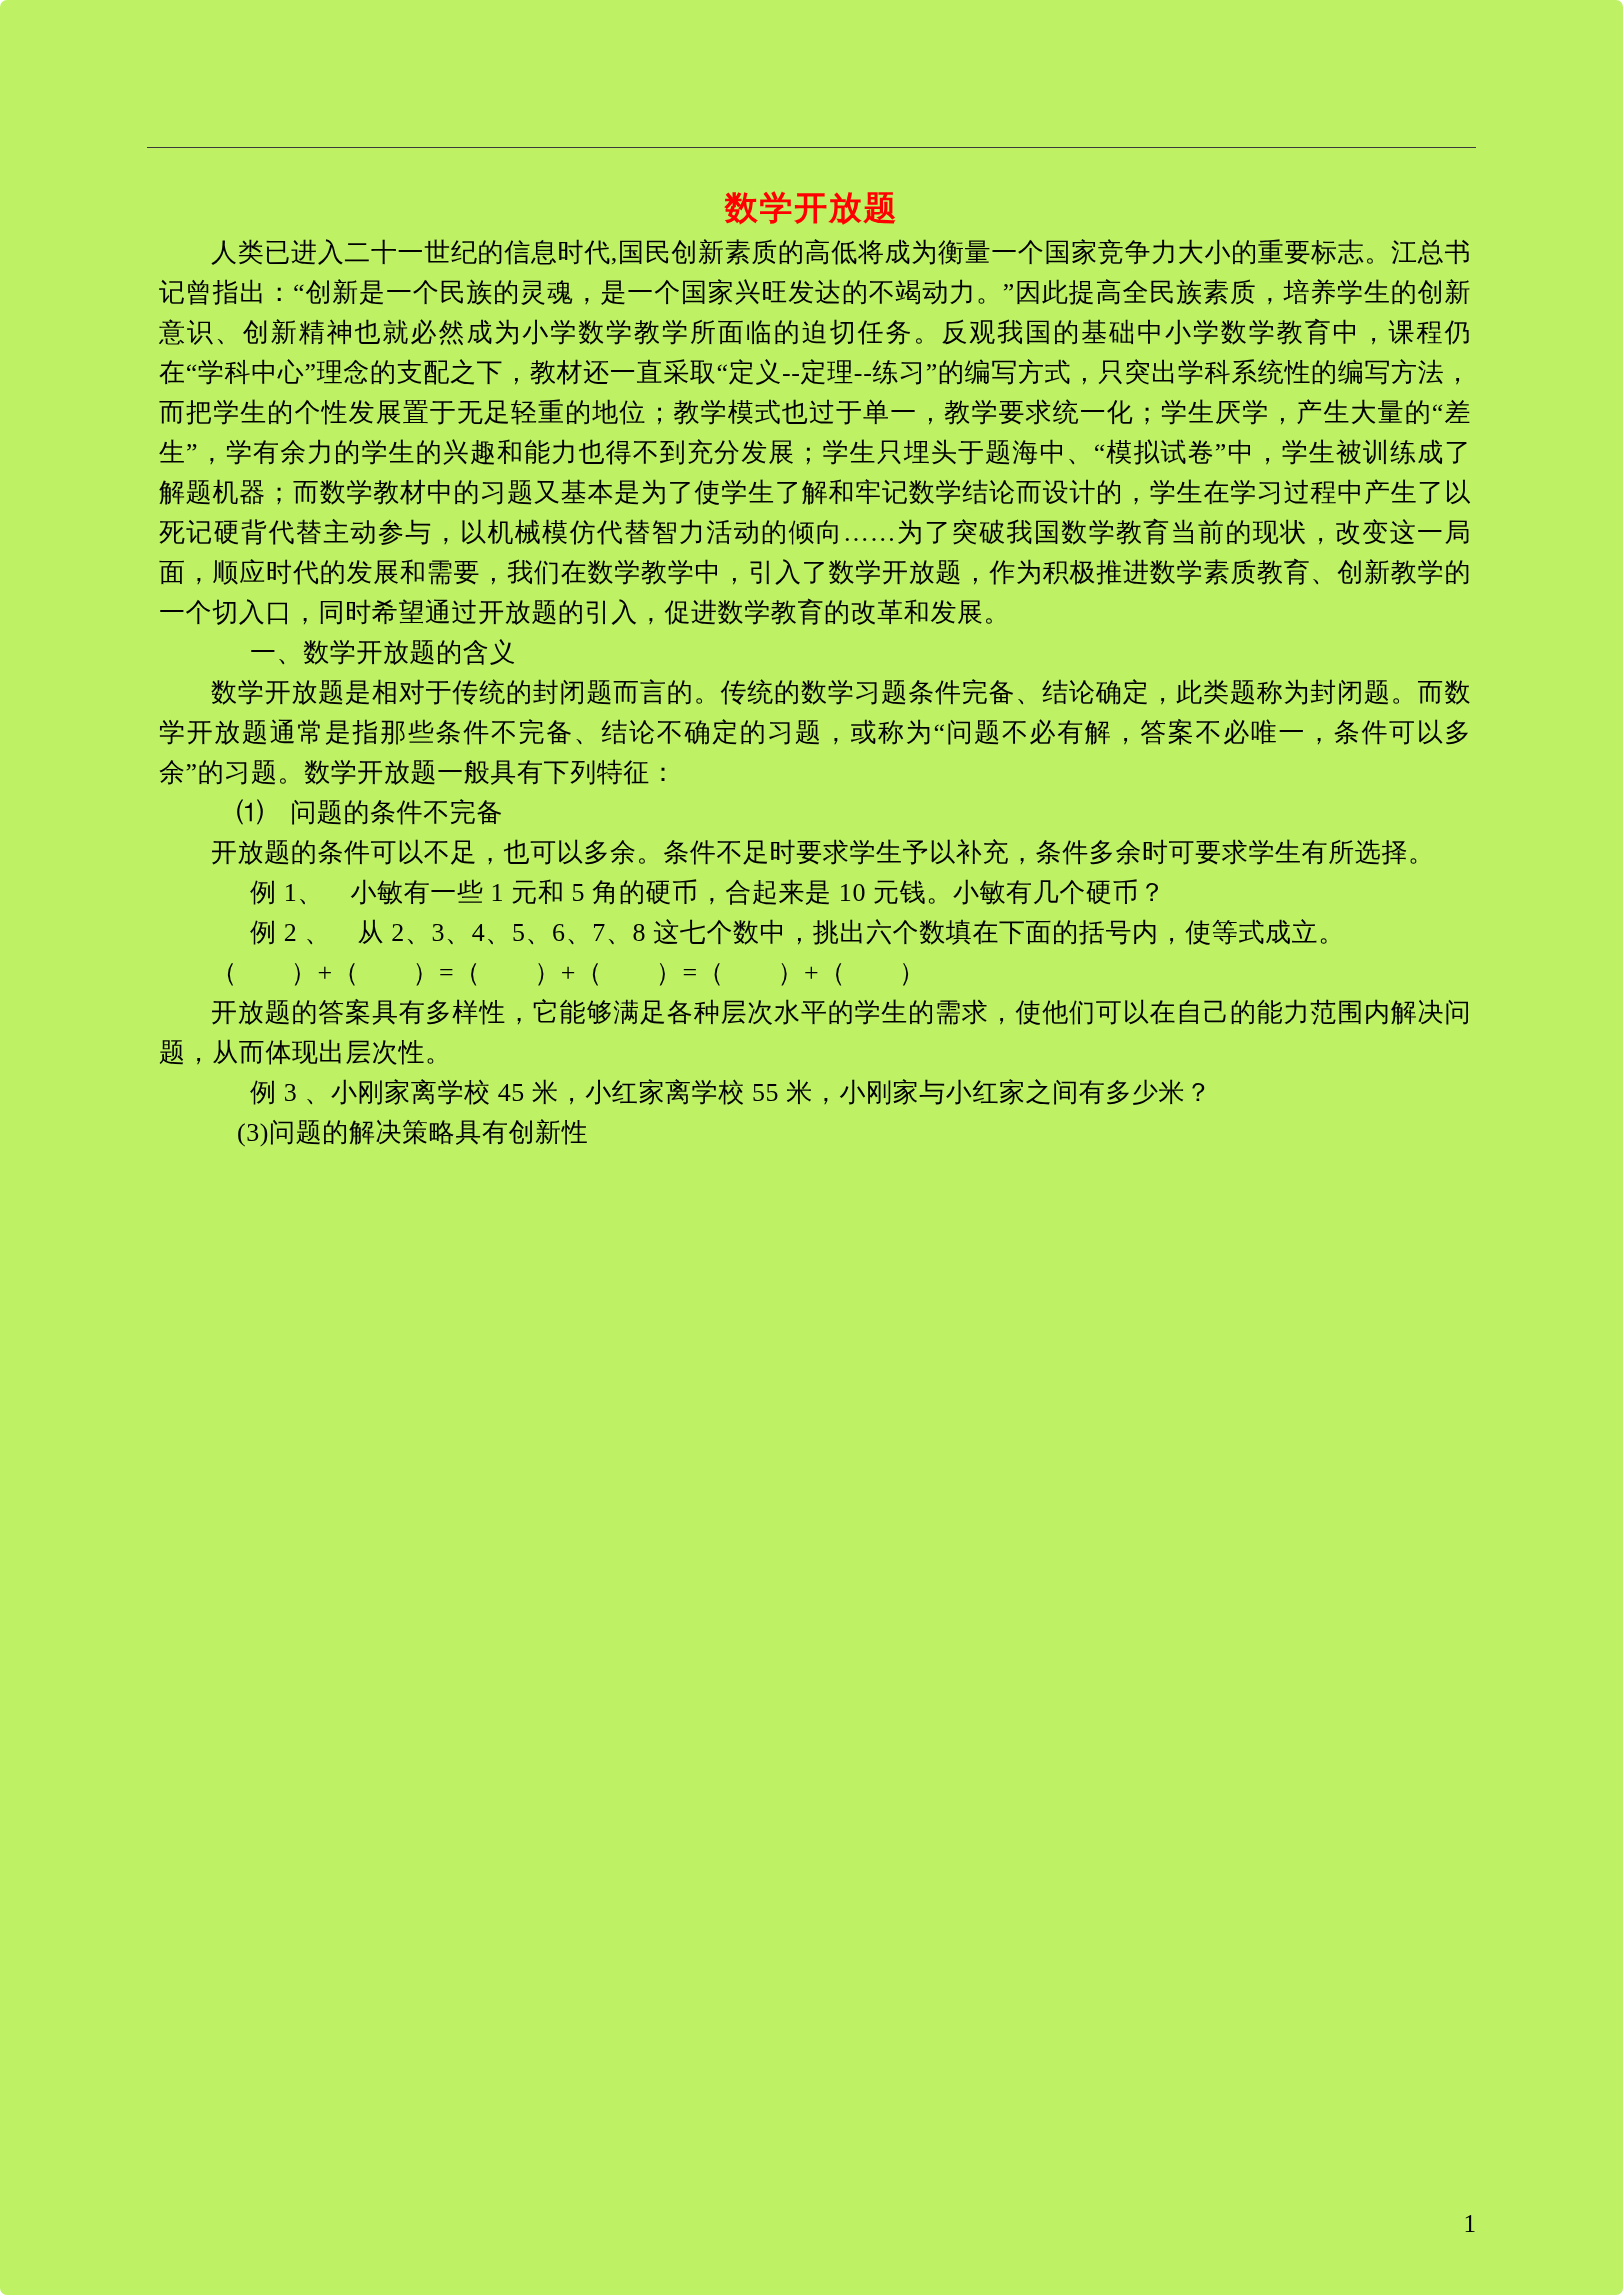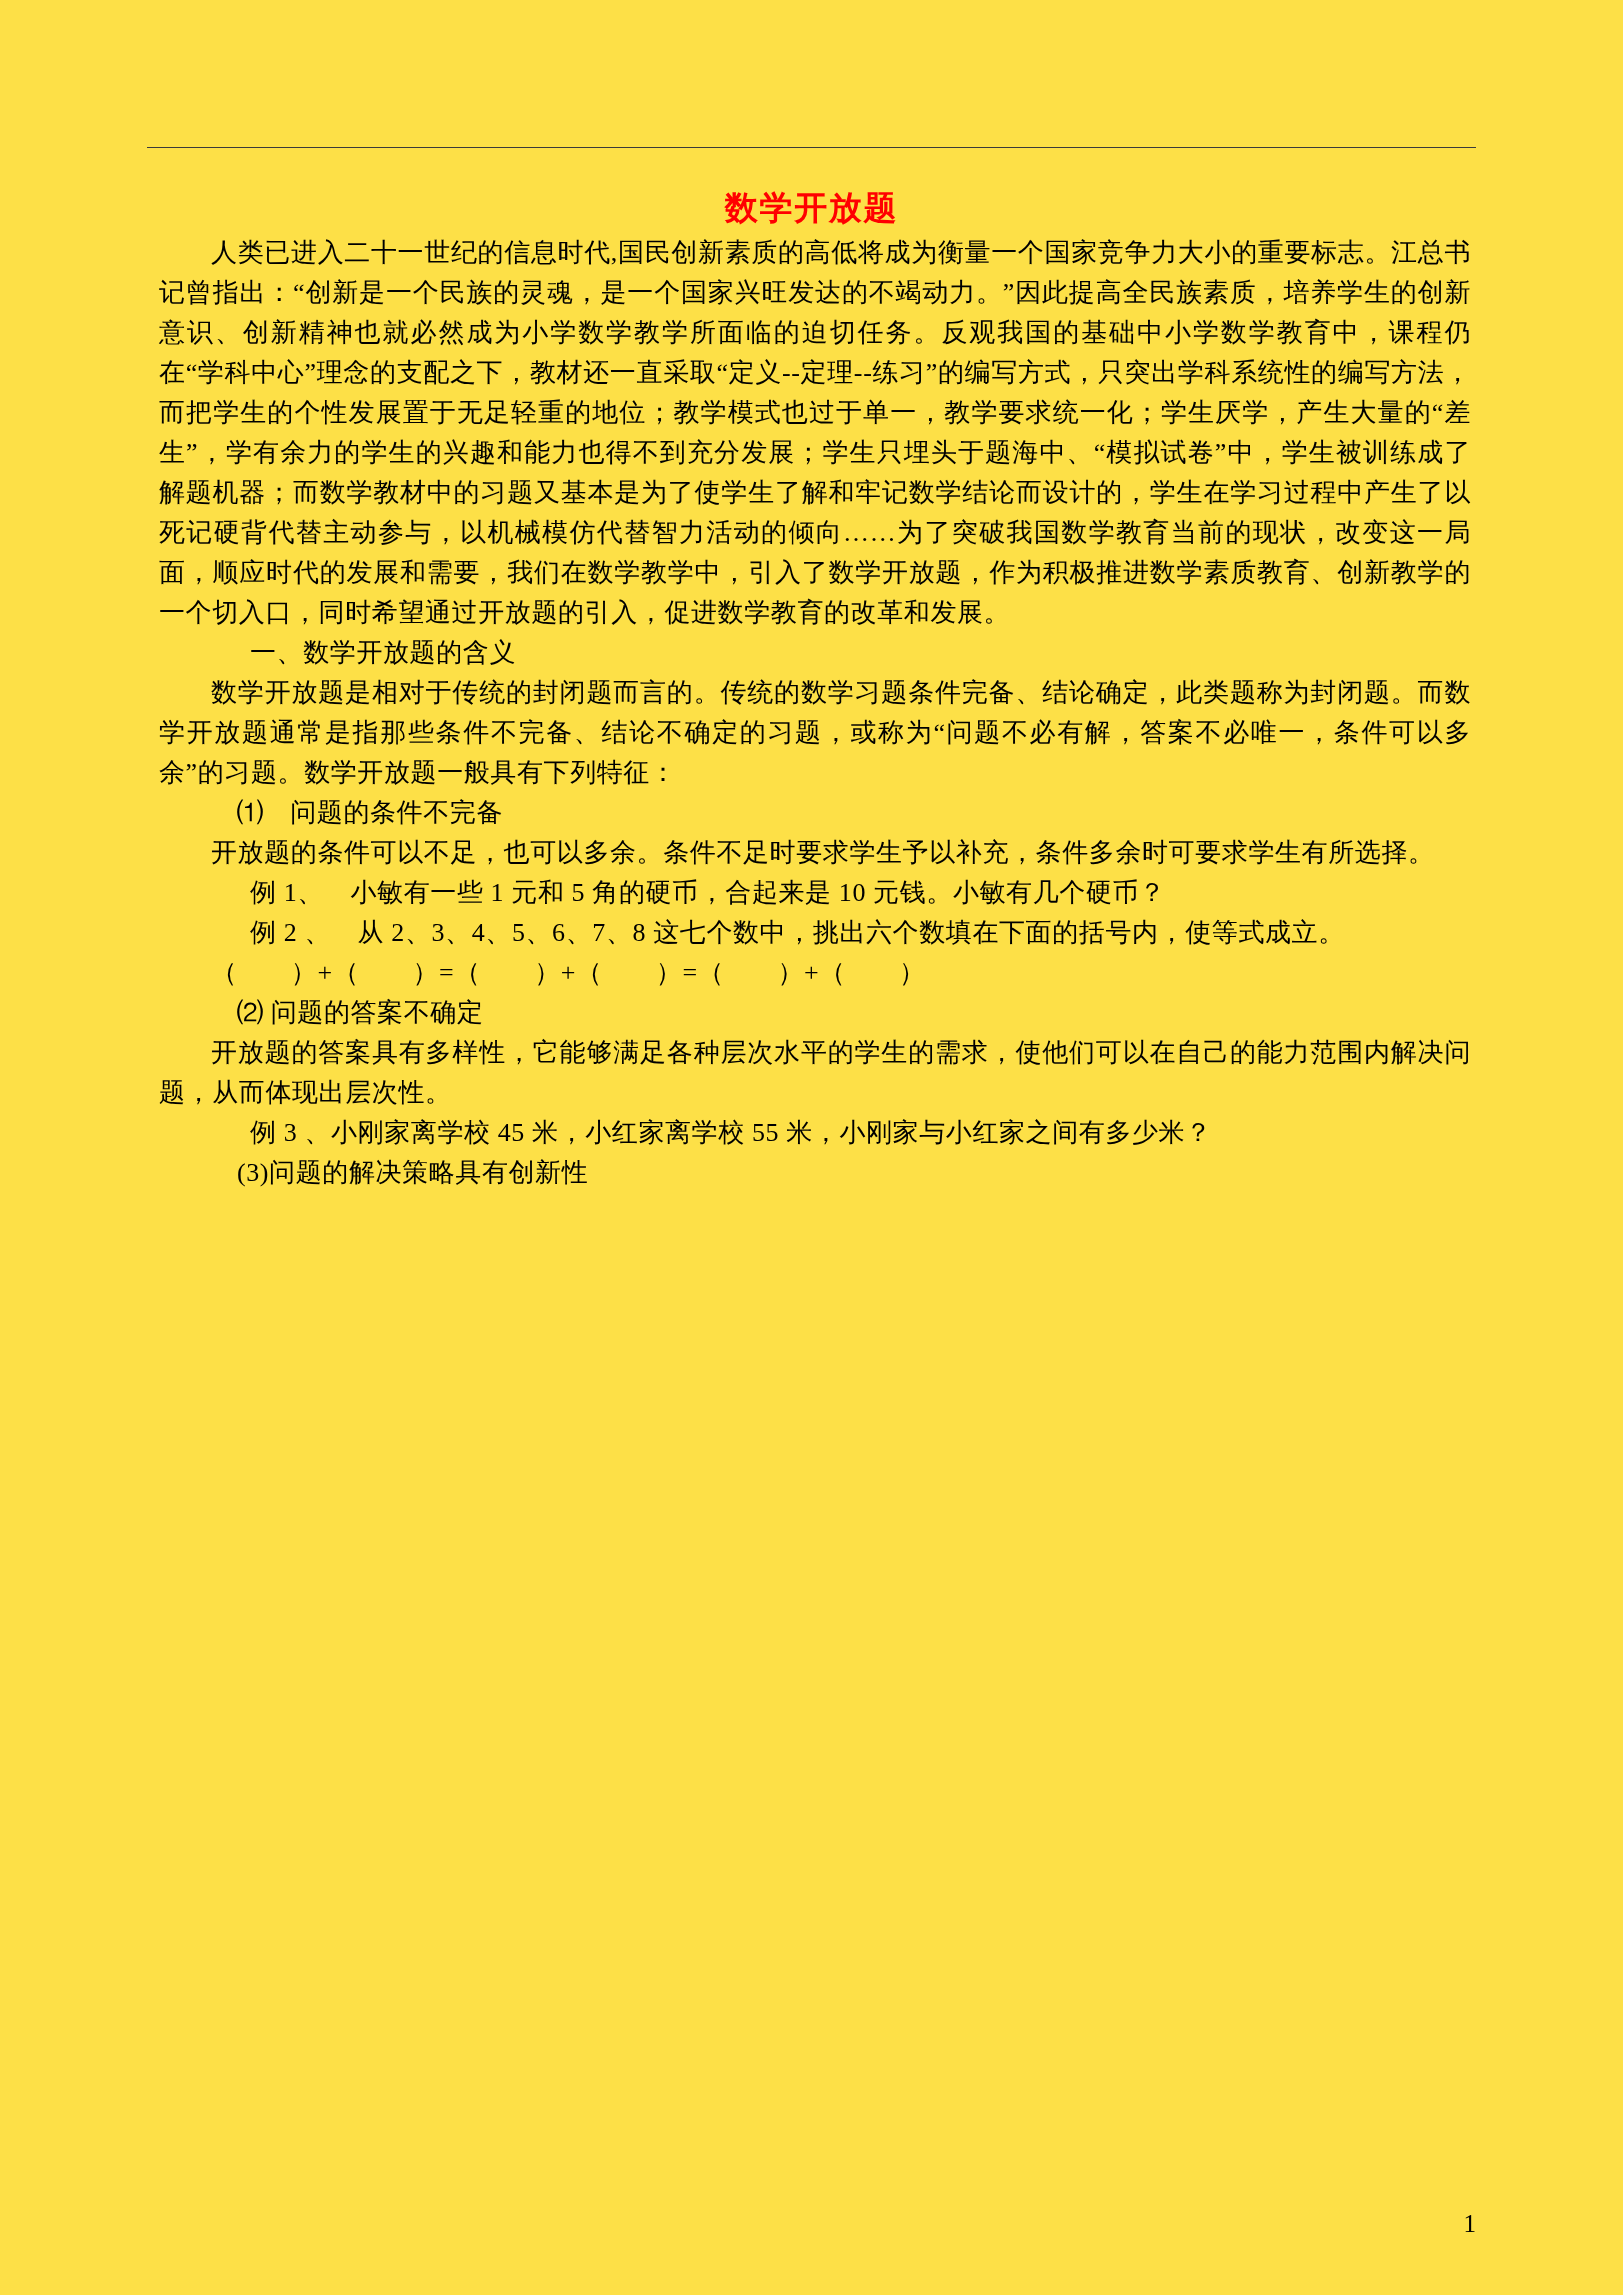--- a/index.html
+++ b/index.html
@@ -11,21 +11,22 @@
     width: 1623px;
     height: 2295px;
     position: relative;
     overflow: hidden;
     font-family: "Liberation Serif", "DejaVu Serif", serif;
     color: #000000;
   }
   .page {
     position: absolute;
     inset: 0;
-    background: #fde047;
+    background: #bef264;
+    border-radius: 7px;
   }
   .top-rule {
     position: absolute;
     left: 147px;
     top: 147px;
     width: 1329px;
     height: 0;
     border-top: 1.7px solid #3a3a3a;
   }
   .doc-title {
@@ -74,21 +75,20 @@
 
   <div class="content">
     <p class="i2">人类已进入二十一世纪的信息时代,国民创新素质的高低将成为衡量一个国家竞争力大小的重要标志。江总书记曾指出：“创新是一个民族的灵魂，是一个国家兴旺发达的不竭动力。”因此提高全民族素质，培养学生的创新意识、创新精神也就必然成为小学数学教学所面临的迫切任务。反观我国的基础中小学数学教育中，课程仍在“学科中心”理念的支配之下，教材还一直采取“定义--定理--练习”的编写方式，只突出学科系统性的编写方法，而把学生的个性发展置于无足轻重的地位；教学模式也过于单一，教学要求统一化；学生厌学，产生大量的“差生”，学有余力的学生的兴趣和能力也得不到充分发展；学生只埋头于题海中、“模拟试卷”中，学生被训练成了解题机器；而数学教材中的习题又基本是为了使学生了解和牢记数学结论而设计的，学生在学习过程中产生了以死记硬背代替主动参与，以机械模仿代替智力活动的倾向……为了突破我国数学教育当前的现状，改变这一局面，顺应时代的发展和需要，我们在数学教学中，引入了数学开放题，作为积极推进数学素质教育、创新教学的一个切入口，同时希望通过开放题的引入，促进数学教育的改革和发展。</p>
     <p class="i35">一、数学开放题的含义</p>
     <p class="i2">数学开放题是相对于传统的封闭题而言的。传统的数学习题条件完备、结论确定，此类题称为封闭题。而数学开放题通常是指那些条件不完备、结论不确定的习题，或称为“问题不必有解，答案不必唯一，条件可以多余”的习题。数学开放题一般具有下列特征：</p>
     <p class="i3">⑴　问题的条件不完备</p>
     <p class="i2">开放题的条件可以不足，也可以多余。条件不足时要求学生予以补充，条件多余时可要求学生有所选择。</p>
     <p class="i35">例 1、　小敏有一些 1 元和 5 角的硬币，合起来是 10 元钱。小敏有几个硬币？</p>
     <p class="i35">例 2 、　从 2、3、4、5、6、7、8 这七个数中，挑出六个数填在下面的括号内，使等式成立。</p>
     <p class="i2">（　　）+（　　）=（　　）+（　　）=（　　）+（　　）</p>
-    <p class="i3">⑵ 问题的答案不确定</p>
     <p class="i2">开放题的答案具有多样性，它能够满足各种层次水平的学生的需求，使他们可以在自己的能力范围内解决问题，从而体现出层次性。</p>
     <p class="i35">例 3 、小刚家离学校 45 米，小红家离学校 55 米，小刚家与小红家之间有多少米？</p>
     <p class="i3">(3)问题的解决策略具有创新性</p>
   </div>
 
   <div class="page-number">1</div>
 
 </div>
 
 

